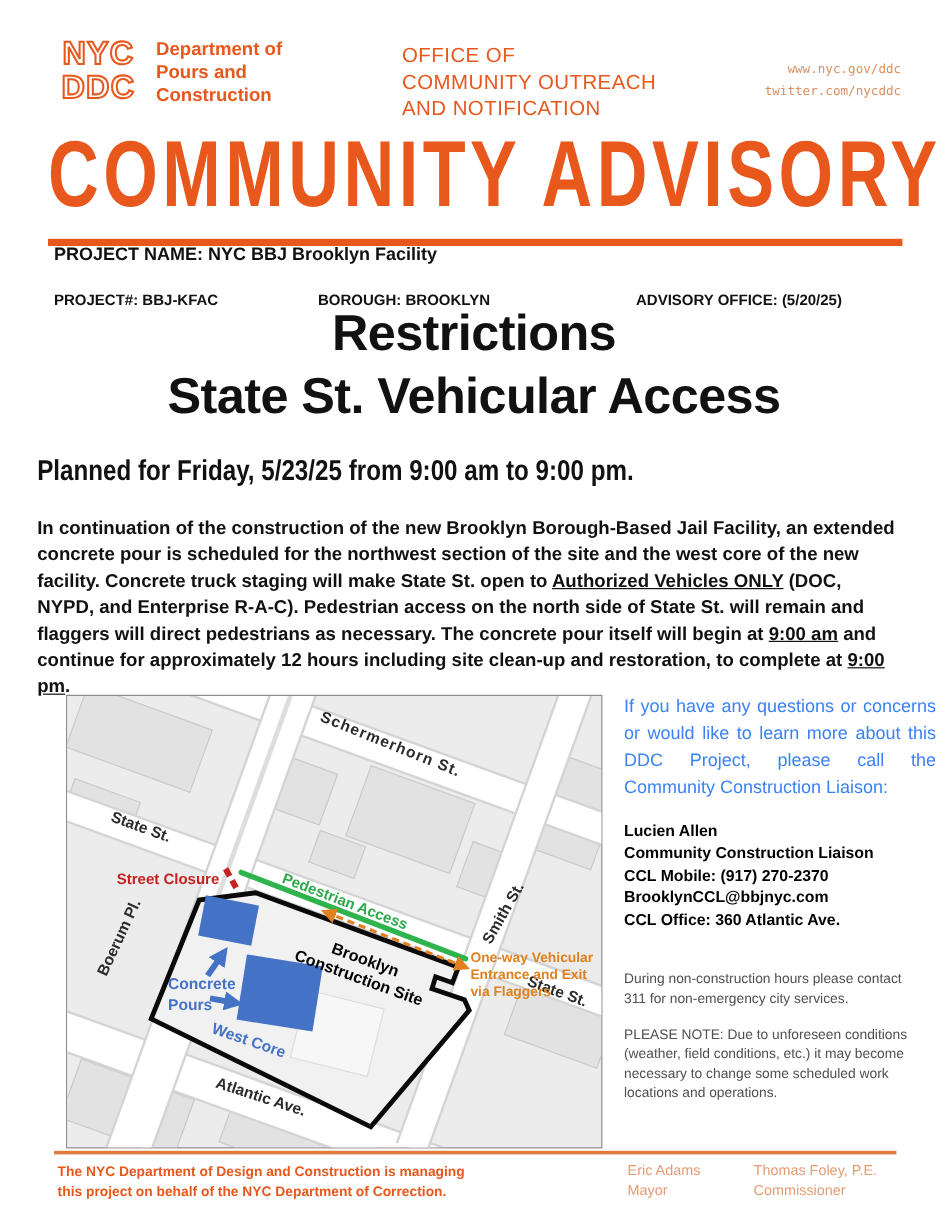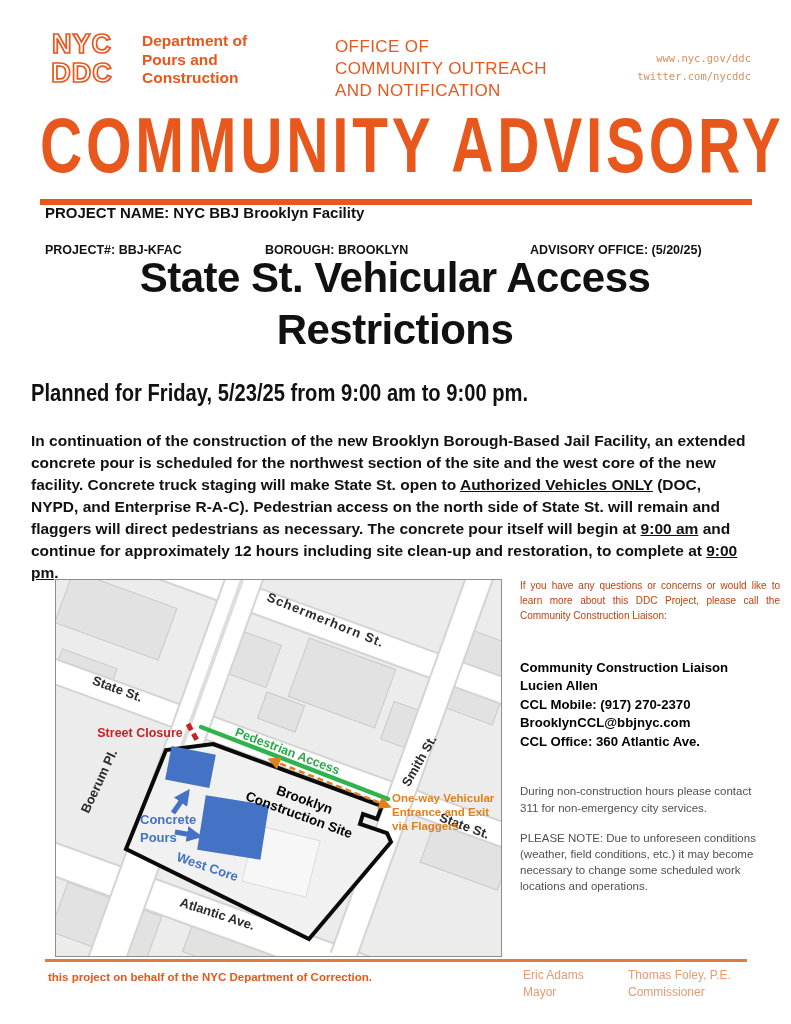--- a/index.html
+++ b/index.html
@@ -6,21 +6,21 @@
   body{width:791px;height:1024px;position:relative;font-family:"Liberation Sans",sans-serif;color:#111;}
   :root{
     --orange:#E8571C;
     --orange-soft:#DB8E5F;
     --orange-muted:#E59B73;
     --rule-orange:#E07B3F;
   }
   .abs{position:absolute;}
 
   
-  .logo-row{left:45px;top:28px;display:flex;gap:23px;align-items:center;}
+  .logo-row{left:45px;top:28px;display:flex;gap:11px;align-items:flex-end;}
   .agency{color:var(--orange);font-weight:bold;font-size:15.5px;line-height:1.22;padding-top:2px;}
   .office{left:335px;top:36px;color:var(--orange);font-size:17px;line-height:1.3;letter-spacing:.4px;}
   .links{right:40px;top:50px;text-align:right;color:var(--orange-soft);font-size:10.5px;line-height:1.7;font-family:"DejaVu Sans Mono",monospace;}
 
   
   .banner{left:40px;top:110px;width:712px;border-bottom:6px solid var(--orange);padding-bottom:17px;height:72px;overflow:visible;}
   .banner-text{display:inline-block;color:var(--orange);font-weight:bold;font-size:78px;letter-spacing:5px;line-height:.92;white-space:nowrap;transform:scaleX(.75);transform-origin:left bottom;}
 
   
   .proj1{left:45px;top:204px;font-size:15px;font-weight:bold;}
@@ -34,21 +34,21 @@
 
   
   .body-par{left:31px;top:430px;width:716px;font-size:15.5px;font-weight:bold;line-height:1.42;}
   .body-par .u{text-decoration:underline;}
 
   
   .map-frame{left:55px;top:579px;width:445px;height:376px;border:1px solid #8d8d8d;background:#efefef;}
 
   
   .sidebar{left:520px;top:578px;width:260px;}
-  .sb-intro{font-size:10px;line-height:1.5;text-align:justify;color:#c2410c;margin-bottom:36px;}
+  .sb-intro{font-size:15px;line-height:1.5;text-align:justify;color:#3b82f6;margin-bottom:16px;}
   .sb-contact{font-size:13.2px;font-weight:bold;line-height:1.4;color:#000;margin-bottom:32px;}
   .sb-note{font-size:11.5px;line-height:1.4;color:#4f4f4f;margin-bottom:14px;width:246px;}
 
   
   .footer-rule{left:45px;top:959px;width:702px;height:3px;background:var(--rule-orange);}
   .footer-left{left:48px;top:969px;color:var(--orange);font-weight:bold;font-size:11.5px;line-height:1.45;}
   .footer-mayor{left:523px;top:967px;color:var(--orange-muted);font-size:12px;line-height:1.4;}
   .footer-comm{left:628px;top:967px;color:var(--orange-muted);font-size:12px;line-height:1.4;}
 
   svg text{font-family:"Liberation Sans",sans-serif;}
@@ -87,22 +87,22 @@
   <span>PROJECT NAME:</span>
   <span>NYC BBJ Brooklyn Facility</span>
 </div>
 <div class="abs proj2">
   <span><span>PROJECT#:</span> <span>BBJ-KFAC</span></span>
   <span class="borough"><span>BOROUGH:</span> <span>BROOKLYN</span></span>
   <span class="issued"><span>ADVISORY OFFICE:</span> <span>(5/20/25)</span></span>
 </div>
 
 <div class="abs main-title">
+  <div>Restrictions</div>
   <div>State St. Vehicular Access</div>
-  <div>Restrictions</div>
 </div>
 <div class="abs subtitle">Planned for Friday, 5/23/25 from 9:00 am to 9:00 pm.</div>
 
 <div class="abs body-par"><span>In continuation of the construction of the new Brooklyn Borough-Based Jail Facility, an extended concrete pour is scheduled for the northwest section of the site and the west core of the new facility. Concrete truck staging will make State St. open to </span><span class="u">Authorized Vehicles ONLY</span><span> (DOC, NYPD, and Enterprise R-A-C). Pedestrian access on the north side of State St. will remain and flaggers will direct pedestrians as necessary. The concrete pour itself will begin at </span><span class="u">9:00 am</span><span> and continue for approximately 12 hours including site clean-up and restoration, to complete at </span><span class="u">9:00 pm</span><span>.</span></div>
 
 <div class="abs map-frame">
 <svg width="445" height="376" viewBox="0 0 445 376">
   <defs>
     <marker id="arrO" viewBox="0 0 10 10" refX="7" refY="5" markerWidth="5" markerHeight="5" orient="auto-start-reverse">
       <path d="M0,0 L10,5 L0,10 z" fill="#E0801F"></path>
@@ -183,32 +183,33 @@
     <text x="84" y="244">Concrete</text>
     <text x="84" y="262">Pours</text>
   </g>
   <text transform="translate(150,291) rotate(19)" text-anchor="middle" font-size="13" font-weight="bold" fill="#4472C4">West Core</text>
 </svg>
 </div>
 
 <div class="abs sidebar">
   <div class="sb-intro">If you have any questions or concerns or would like to learn more about this DDC Project, please call the Community Construction Liaison:</div>
   <div class="sb-contact">
+    <div>Lucien Allen</div>
     <div>Community Construction Liaison</div>
-    <div>Lucien Allen</div>
     <div>CCL Mobile: (917) 270-2370</div>
     <div>BrooklynCCL@bbjnyc.com</div>
     <div>CCL Office: 360 Atlantic Ave.</div>
   </div>
   <div class="sb-note">During non-construction hours please contact 311 for non-emergency city services.</div>
   <div class="sb-note">PLEASE NOTE: Due to unforeseen conditions (weather, field conditions, etc.) it may become necessary to change some scheduled work locations and operations.</div>
 </div>
 
 <div class="abs footer-rule"></div>
 <div class="abs footer-left">
+  <div>The NYC Department of Design and Construction is managing</div>
   <div>this project on behalf of the NYC Department of Correction.</div>
 </div>
 <div class="abs footer-mayor">
   <div>Eric Adams</div>
   <div>Mayor</div>
 </div>
 <div class="abs footer-comm">
   <div>Thomas Foley, P.E.</div>
   <div>Commissioner</div>
 </div>

